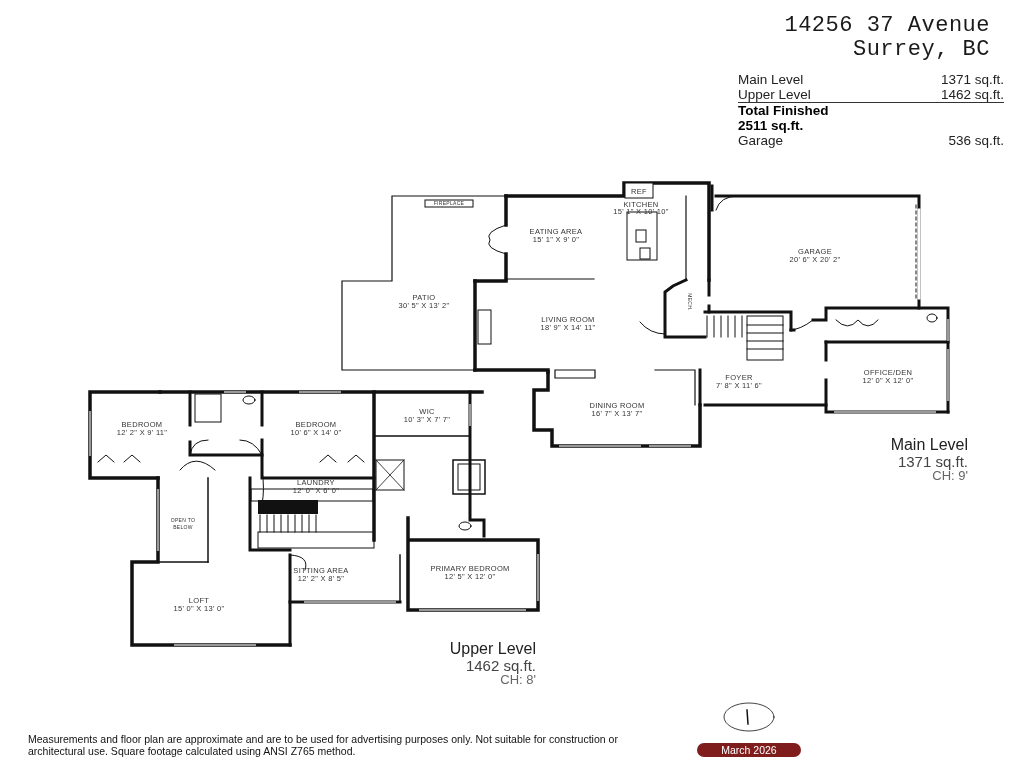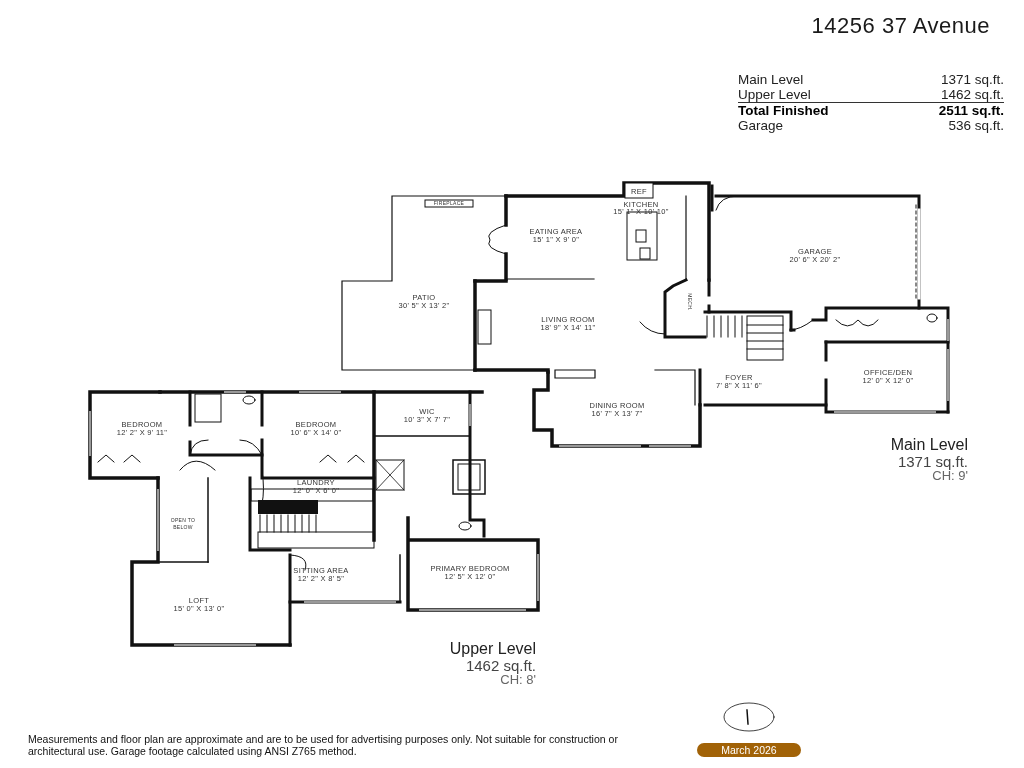--- a/index.html
+++ b/index.html
@@ -1,39 +1,40 @@
 <!DOCTYPE html>
 <html><head>
 <meta charset="utf-8">
 <style>
   html, body { margin: 0; padding: 0; background: #ffffff; }
   body { width: 1024px; height: 768px; position: relative; overflow: hidden;
          font-family: "Liberation Sans", sans-serif; color: #111; }
   .title-block { position: absolute; right: 34px; top: 14px; text-align: right; }
-  .title-line { font-size: 22px; line-height: 24px; color: #1a1a1a; letter-spacing: 0.5px; }
+  .title-line { font-size: 22px; line-height: 24px; color: #1a1a1a; letter-spacing: 0.5px; font-family: Liberation Mono, monospace; }
   .area-table { position: absolute; left: 738px; top: 72px; width: 266px; font-size: 13.5px; }
   .area-row { display: flex; justify-content: space-between; line-height: 15px; color: #222; }
   .area-row.underline { border-bottom: 1.5px solid #333; }
-  .area-row.bold { font-weight: bold; color: #000; }
+  .area-row.bold { font-weight: bold; color: #000; flex-direction: column; }
   .level-label { position: absolute; text-align: right; }
   .level-label .ln { font-size: 16px; line-height: 17px; color: #222; }
   .level-label .sq { font-size: 15px; line-height: 17px; color: #444; }
   .level-label .ch { font-size: 13px; line-height: 12px; color: #666; }
   .disclaimer { position: absolute; left: 28px; top: 733px; font-size: 10.5px; line-height: 12px; color: #111; width: 620px; }
-  .date-badge { position: absolute; left: 697px; top: 743px; width: 104px; height: 14px; background: #a16207;
+  .date-badge { position: absolute; left: 697px; top: 743px; width: 104px; height: 14px; background: #7f1d1d;
                 color: #fff; border-radius: 8px; font-size: 10.5px; line-height: 14px; text-align: center; }
   svg { position: absolute; left: 0; top: 0; }
   .rl { font-family: "Liberation Sans", sans-serif; font-size: 7.5px; fill: #333; text-anchor: middle; letter-spacing: 0.3px; }
   .small { font-size: 5px; }
 </style>
 </head>
 <body>
 
 <div class="title-block">
   <div class="title-line">14256 37 Avenue</div>
+  <div class="title-line">Surrey, BC</div>
 </div>
 
 <div class="area-table">
   <div class="area-row">
     <span>Main Level</span>
     <span>1371 sq.ft.</span>
   </div>
   <div class="area-row underline">
     <span>Upper Level</span>
     <span>1462 sq.ft.</span>
@@ -210,14 +211,14 @@
   <div class="ln">Main Level</div>
   <div class="sq">1371 sq.ft.</div>
   <div class="ch">CH: 9'</div>
 </div>
 <div class="level-label" style="left: 420px; top: 640px; width: 116px;">
   <div class="ln">Upper Level</div>
   <div class="sq">1462 sq.ft.</div>
   <div class="ch">CH: 8'</div>
 </div>
 
-<div class="disclaimer">Measurements and floor plan are approximate and are to be used for advertising purposes only. Not suitable for construction or architectural use. Garage footage calculated using ANSI Z765 method.</div>
+<div class="disclaimer">Measurements and floor plan are approximate and are to be used for advertising purposes only. Not suitable for construction or architectural use. Square footage calculated using ANSI Z765 method.</div>
 <div class="date-badge">March 2026</div>
 
 </body></html>

